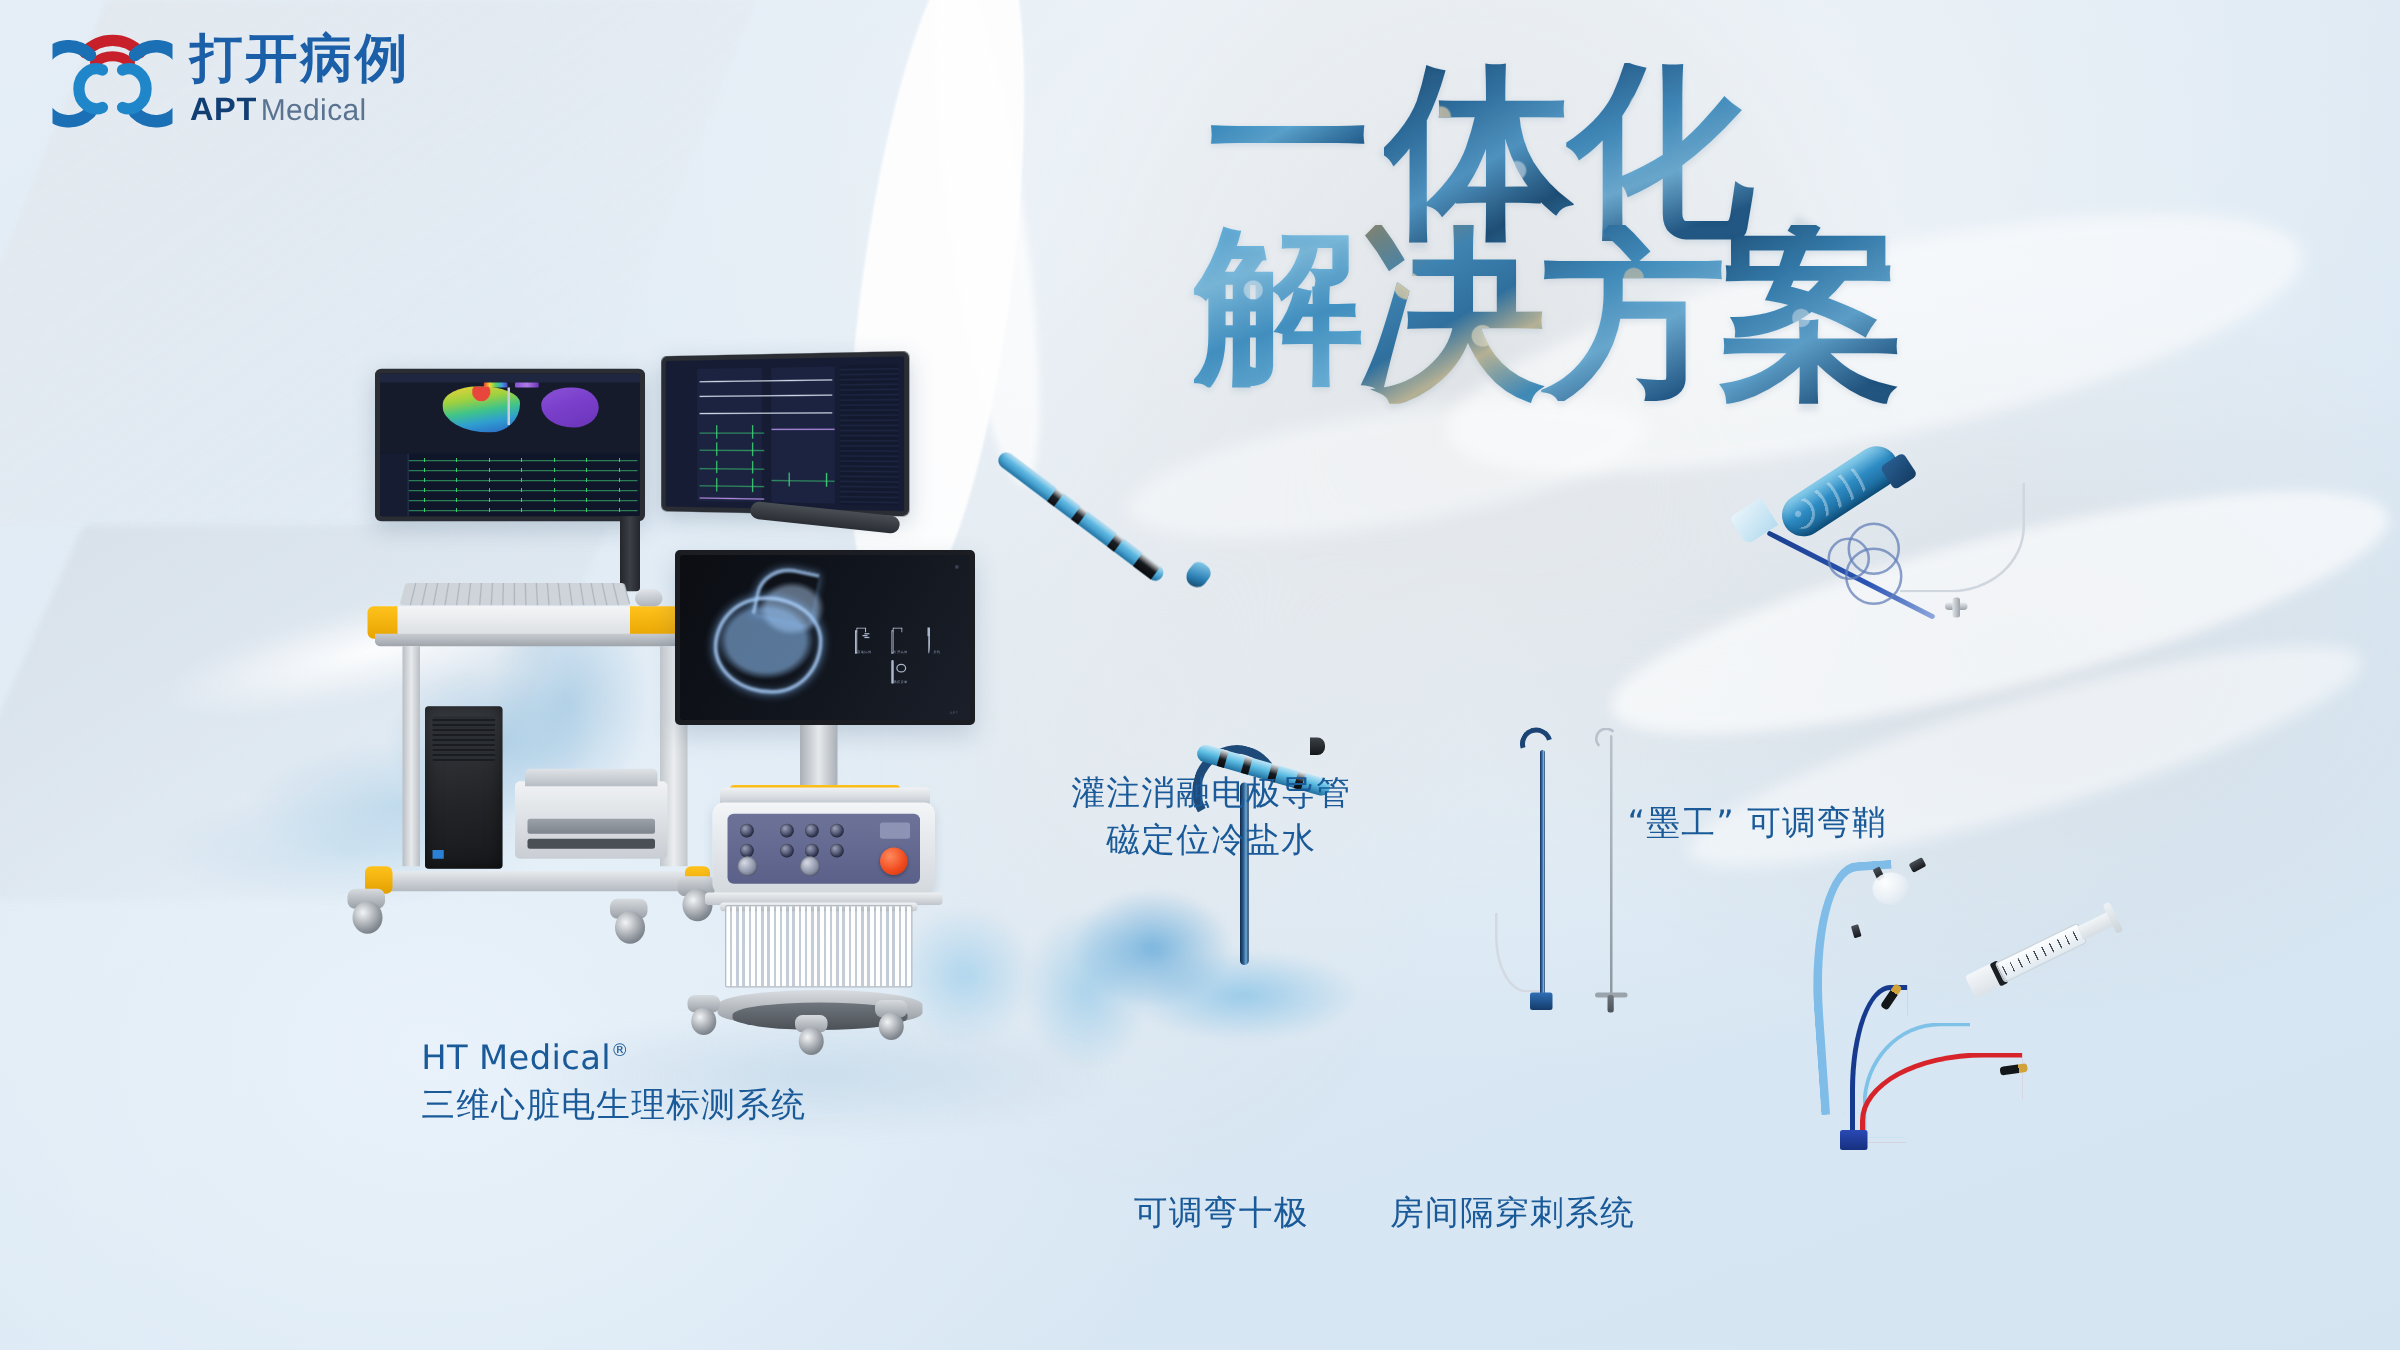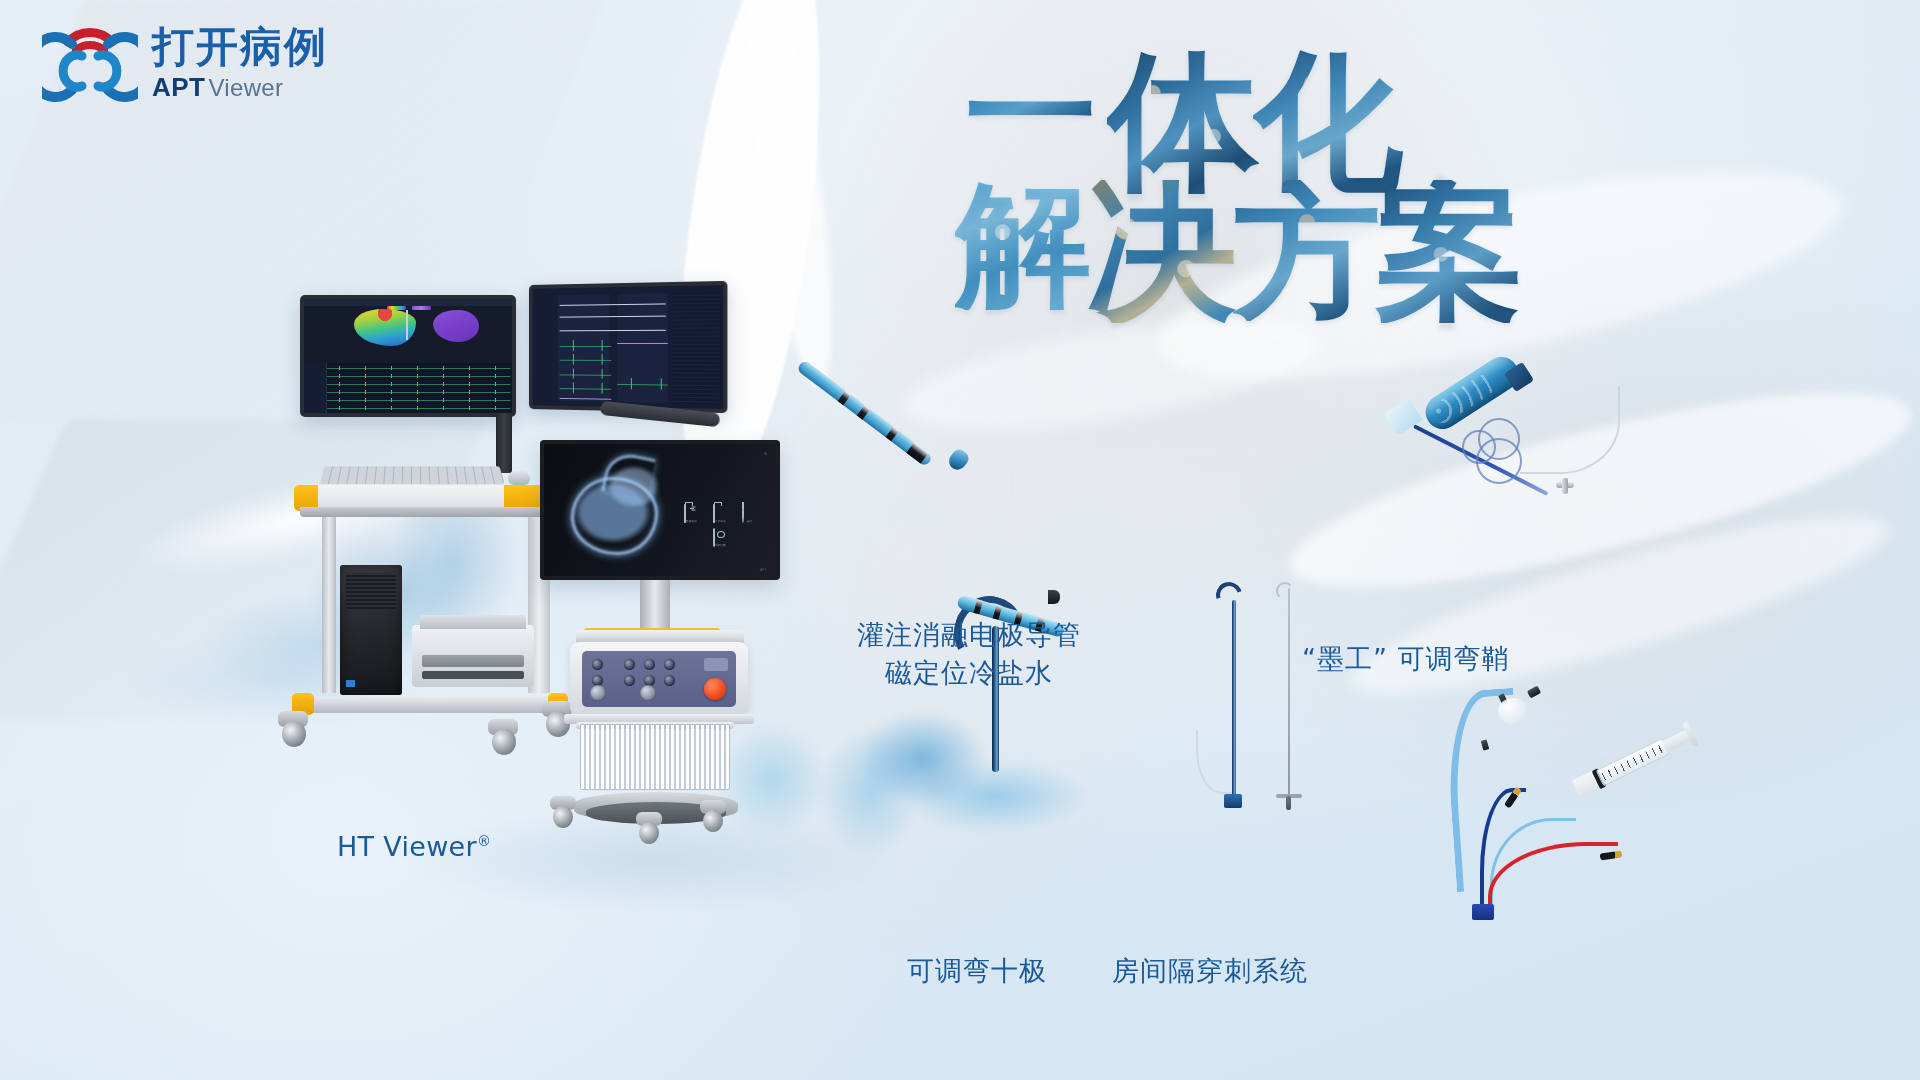--- a/index.html
+++ b/index.html
@@ -424,21 +424,21 @@
         <path d="M30 28 A26 30 0 1 0 30 74" fill="none" stroke="#1a6fb5" stroke-width="10" stroke-linecap="round"></path>
         <path d="M66 28 A26 30 0 1 1 66 74" fill="none" stroke="#1a6fb5" stroke-width="10" stroke-linecap="round"></path>
         <path d="M40 40 A14 16 0 1 0 40 70" fill="none" stroke="#1f86c9" stroke-width="9" stroke-linecap="round"></path>
         <path d="M56 40 A14 16 0 1 1 56 70" fill="none" stroke="#1f86c9" stroke-width="9" stroke-linecap="round"></path>
       </svg>
     </div>
     <div>
       <div class="logo-text-cn">打开病例</div>
       <div class="logo-text-en">
         <span class="logo-apt">APT</span>
-        <span class="logo-med">Viewer</span>
+        <span class="logo-med">Medical</span>
       </div>
     </div>
   </div>
 
   <div class="headline">
     <div class="hl-line hl-l1">
       <span class="hl-ch ch-yi">一</span>
       <span class="hl-ch ch-ti">体</span>
       <span class="hl-ch ch-hua">化</span>
     </div>
@@ -700,22 +700,23 @@
       <div class="sy-plug"></div>
       <div class="sy-barrel"></div>
       <div class="sy-ticks"></div>
       <div class="sy-plunger"></div>
       <div class="sy-flange"></div>
     </div>
   </div>
 
   <div class="label lbl-htviewer">
     <div class="label-en">
-      <span>HT Viewer</span><sup>®</sup>
-    </div>
+      <span>HT Medical</span><sup>®</sup>
+    </div>
+    <div>三维心脏电生理标测系统</div>
   </div>
 
   <div class="label lbl-ablation">
     <div>灌注消融电极导管</div>
     <div>磁定位冷盐水</div>
   </div>
 
   <div class="label lbl-sheath">“墨工” 可调弯鞘</div>
   <div class="label lbl-deca">可调弯十极</div>
   <div class="label lbl-punct">房间隔穿刺系统</div>

